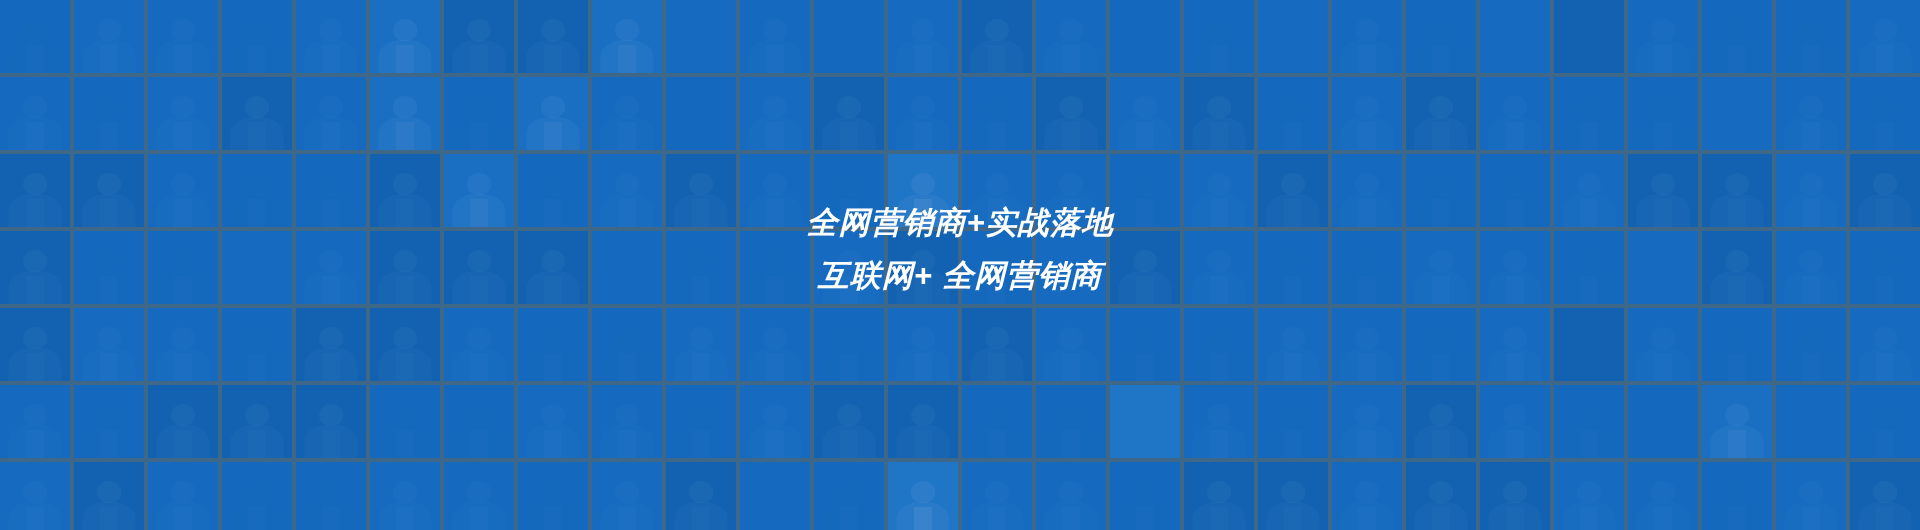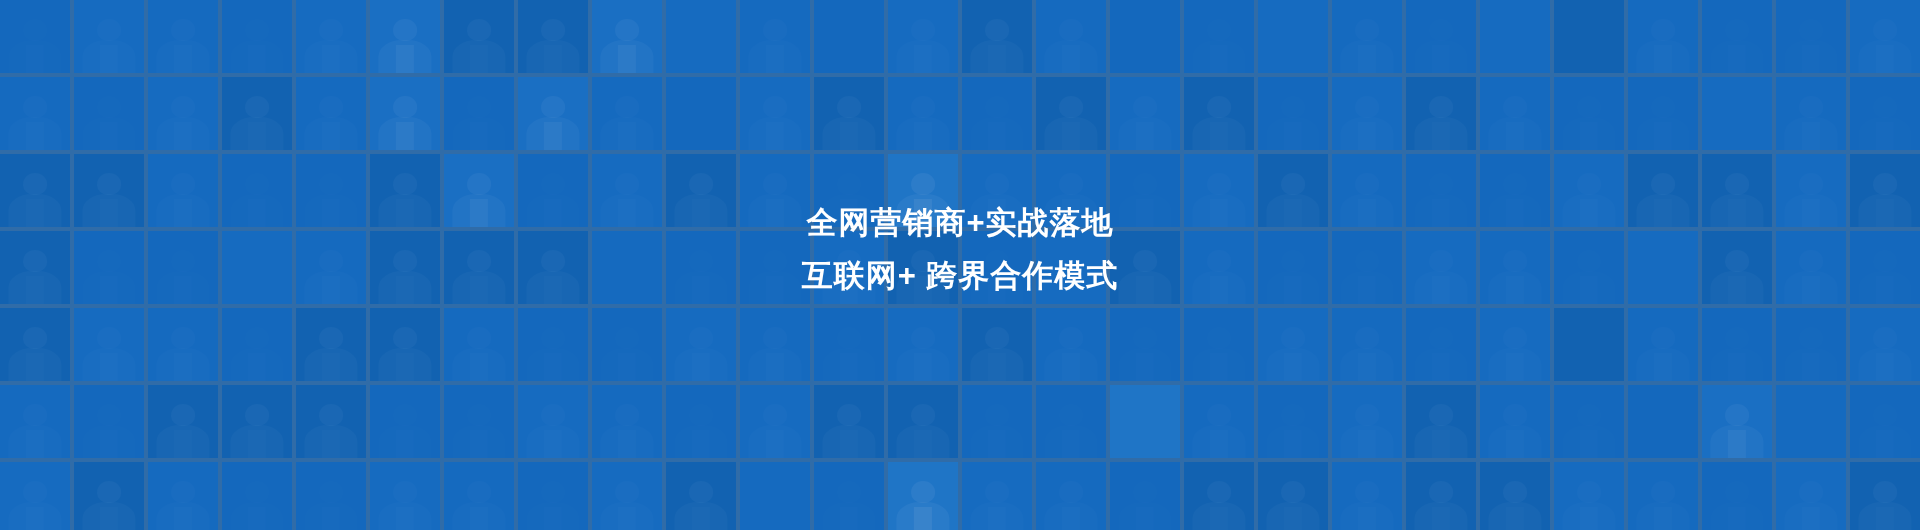--- a/index.html
+++ b/index.html
@@ -6,22 +6,23 @@
   html,body { width:1920px; height:530px; overflow:hidden; }
   body {
     font-family:"Liberation Sans","DejaVu Sans",sans-serif;
     background:#1569bf;
   }
 
   #banner {
     position:relative;
     width:1920px;
     height:530px;
-    background:#737373;
+    background:#a16207;
     overflow:hidden;
+    font-style:italic;
   }
 
   
   #mosaic {
     position:absolute;
     inset:0;
     display:grid;
     grid-template-columns:repeat(26, 1fr);
     grid-auto-rows:73px;
     gap:4px;
@@ -960,16 +961,16 @@
       <div class="tile dark">
         <span class="head"></span>
         <span class="body"></span>
         <span class="shirt"></span>
       </div>
     </div>
   <div id="wash"></div>
 
   <div id="copy">
     <div class="headline" id="headline-1">全网营销商+实战落地</div>
-    <div class="headline" id="headline-2">互联网+ 跨界合作模式</div>
+    <div class="headline" id="headline-2">互联网+ 全网营销商</div>
   </div>
 
 </div>
 
 </body></html>

